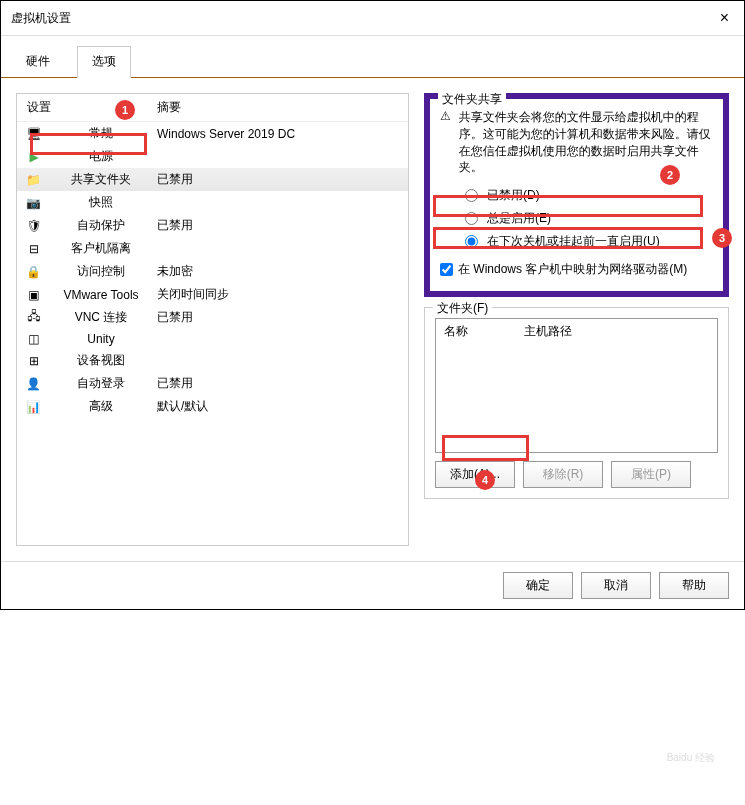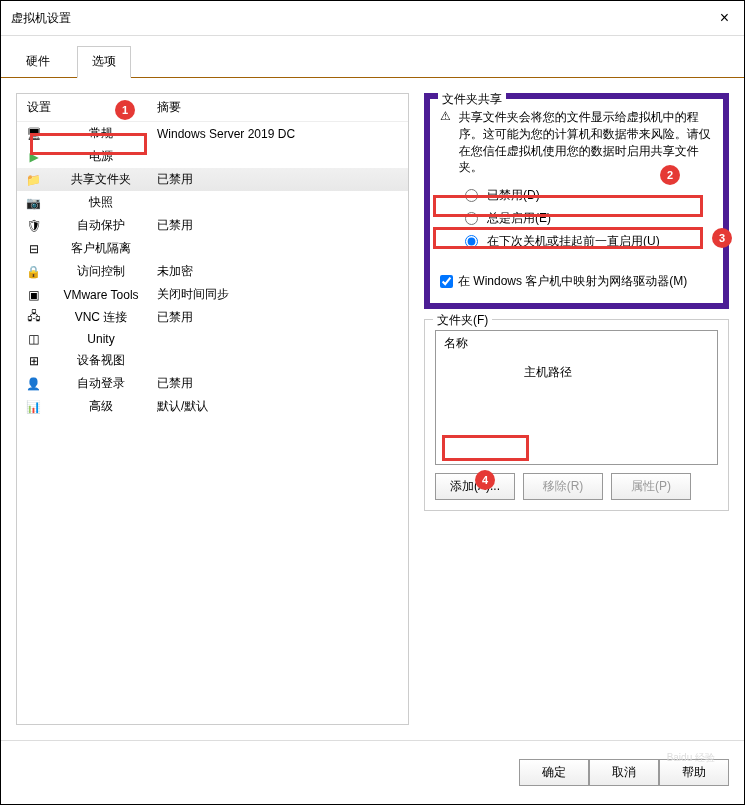--- a/index.html
+++ b/index.html
@@ -1,18 +1,18 @@
 <!DOCTYPE html>
 <html><head>
   <meta charset="utf-8">
   <style>
     * { box-sizing: border-box; margin: 0; padding: 0; }
     body { font-family: "Microsoft YaHei", "Segoe UI", sans-serif; font-size: 12px; background: #fff; width: 745px; height: 805px; position: relative; }
     
-    .window { border: 1px solid #000; width: 745px; height: 805px; display: flex; flex-direction: column; }
+    .window { border: 1px solid #000; width: 745px; height: 610px; display: flex; flex-direction: column; }
     
     .titlebar { display: flex; justify-content: space-between; align-items: center; padding: 8px 10px; border-bottom: 1px solid #ddd; }
     .titlebar-title { font-size: 12px; }
     .close-btn { font-size: 16px; cursor: pointer; padding: 0 5px; }
     
     .tabs { display: flex; padding: 10px 10px 0 10px; border-bottom: 1px solid #a16207; }
     .tab { padding: 6px 14px; border: 1px solid transparent; cursor: pointer; font-size: 12px; }
     .tab.active { border: 1px solid #ccc; border-bottom: 1px solid #fff; background: #fff; margin-bottom: -1px; margin-left: 12px; }
     
     .content { flex: 1; display: flex; padding: 15px; gap: 15px; overflow: hidden; }
@@ -36,33 +36,33 @@
     .group-box { border: 6px solid #4c1d95; padding: 10px; position: relative; }
     .group-title { position: absolute; top: -8px; left: 8px; background: #fff; padding: 0 4px; font-size: 12px; }
     
     .warning-row { display: flex; gap: 8px; margin-bottom: 8px; }
     .warning-icon { flex-shrink: 0; }
     .warning-text { font-size: 12px; line-height: 1.4; }
     
     .radio-row { display: flex; align-items: center; gap: 5px; padding: 3px 0 3px 25px; font-size: 12px; }
     .radio-row input[type="radio"] { margin-right: 4px; }
     
-    .checkbox-row { display: flex; align-items: center; gap: 5px; padding: 3px 0; font-size: 12px; margin-top: 17px; }
+    .checkbox-row { display: flex; align-items: center; gap: 5px; padding: 3px 0; font-size: 12px; margin-top: 5px; }
     
     .folders-box { border: 1px solid #ccc; padding: 10px; position: relative; display: flex; flex-direction: column; }
     .folders-list { border: 1px solid #999; height: 135px; background: #fff; margin-bottom: 8px; }
     .folders-header { display: flex; padding: 4px 8px; font-size: 12px; }
     .folders-header .fcol1 { width: 80px; }
-    .folders-header .fcol2 { flex: 1; margin-top: 29px; }
+    .folders-header .fcol2 { flex: 1; }
     
     .folder-buttons { display: flex; gap: 8px; justify-content: flex-start; }
     .btn { padding: 4px 12px; border: 1px solid #999; background: linear-gradient(#fff, #eee); font-size: 12px; cursor: pointer; min-width: 80px; }
     .btn:disabled { color: #999; cursor: default; }
     
-    .footer { display: flex; justify-content: flex-end; padding: 18px 15px; border-top: 1px solid #ddd; }
+    .footer { display: flex; justify-content: flex-end; gap: 8px; padding: 10px 15px; border-top: 1px solid #ddd; }
     .footer .btn { min-width: 70px; }
     
     .highlight-box { border: 3px solid #e53935; position: absolute; pointer-events: none; }
     .badge { position: absolute; width: 20px; height: 20px; border-radius: 50%; background: #e53935; color: #fff; display: flex; align-items: center; justify-content: center; font-size: 11px; font-weight: bold; }
     
     .watermark { position: absolute; bottom: 40px; right: 30px; color: #ddd; font-size: 10px; }
   </style>
 </head>
 <body>
 

